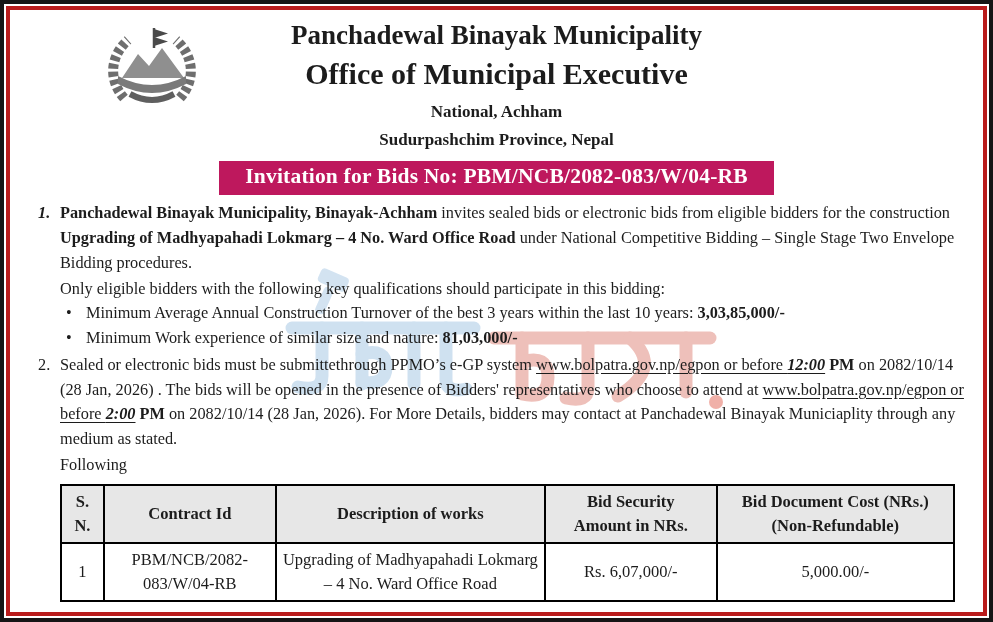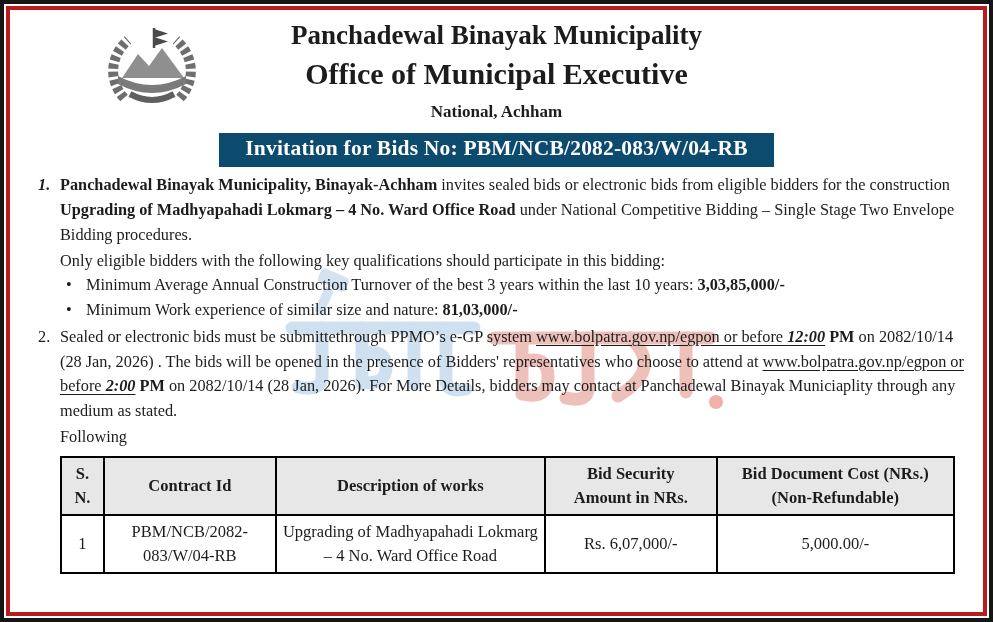--- a/index.html
+++ b/index.html
@@ -14,21 +14,21 @@
 
   .layer { position:relative; z-index:1; }
 
   .header { text-align:center; padding-top:10px; }
   .logo { position:absolute; left:92px; top:16px; width:100px; height:88px; }
   .title-1 { font-size:27px; font-weight:bold; line-height:1.18; }
   .title-2 { font-size:30px; font-weight:bold; line-height:1.15; margin-top:5px; }
   .sub-1 { font-size:17px; font-weight:bold; margin-top:11px; }
   .sub-2 { font-size:17px; font-weight:bold; margin-top:8px; }
 
-  .banner { margin:11px auto 0; width:fit-content; background:#0c4a6e; color:#ffffff;
+  .banner { margin:11px auto 0; width:fit-content; background:#be185d; color:#ffffff;
             font-size:21.5px; font-weight:bold; padding:3px 26px 6px; letter-spacing:.2px; }
   .date-line { text-align:center; font-size:17.5px; font-weight:bold; margin-top:6px; }
 
   .content { padding:4px 18px 0 28px; font-size:16.3px; line-height:1.52; }
   .numbered { display:flex; margin-top:2px; }
   .num-marker { width:22px; flex:0 0 22px; }
   .num-marker.bi { font-weight:bold; font-style:italic; }
   .num-body { flex:1; }
 
   .indented { margin-left:22px; margin-top:1px; }
@@ -87,20 +87,21 @@
           <line x1="52" y1="2" x2="52" y2="22" stroke="#4a4a4a" stroke-width="2.5"></line>
           <path d="M52,3 l14,4.5 -14,4.5 z" fill="#4a4a4a"></path>
           <path d="M52,11 l14,4.5 -14,4.5 z" fill="#4a4a4a"></path>
           <path d="M20,52 L36,28 L47,40 L60,22 L82,52 Z" fill="#8f8f8f"></path>
           <path d="M16,50 Q50,68 84,50 L84,58 Q50,76 16,58 Z" fill="#7a7a7a"></path>
           <path d="M28,68 Q50,80 72,68" stroke="#5f5f5f" stroke-width="6" fill="none"></path>
         </svg>
         <div class="title-1">Panchadewal Binayak Municipality</div>
         <div class="title-2">Office of Municipal Executive</div>
         <div class="sub-1">National, Achham</div>
+        <div class="sub-2">Sudurpashchim Province, Nepal</div>
       </div>
 
       <div class="banner">Invitation for Bids No: PBM/NCB/2082-083/W/04-RB</div>
 
 
       <div class="content">
 
         <div class="numbered">
           <span class="num-marker bi">1.</span>
           <div class="num-body"><span class="bi">Panchadewal Binayak Municipality, Binayak-Achham</span><span>  invites sealed bids or electronic bids from eligible bidders for the construction </span><span class="bi">Upgrading of Madhyapahadi Lokmarg – 4 No. Ward Office Road</span><span> under National Competitive Bidding – Single Stage Two Envelope Bidding procedures.</span></div>

